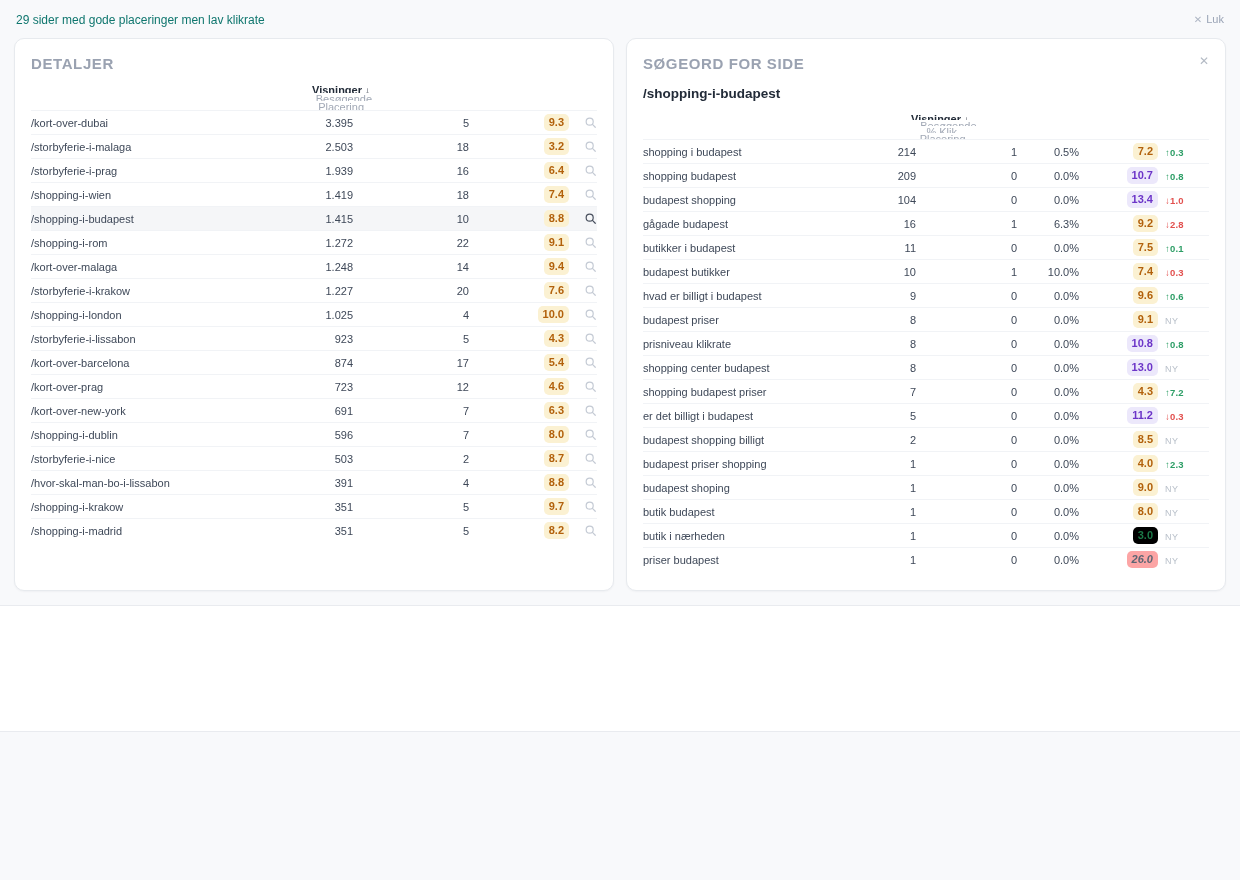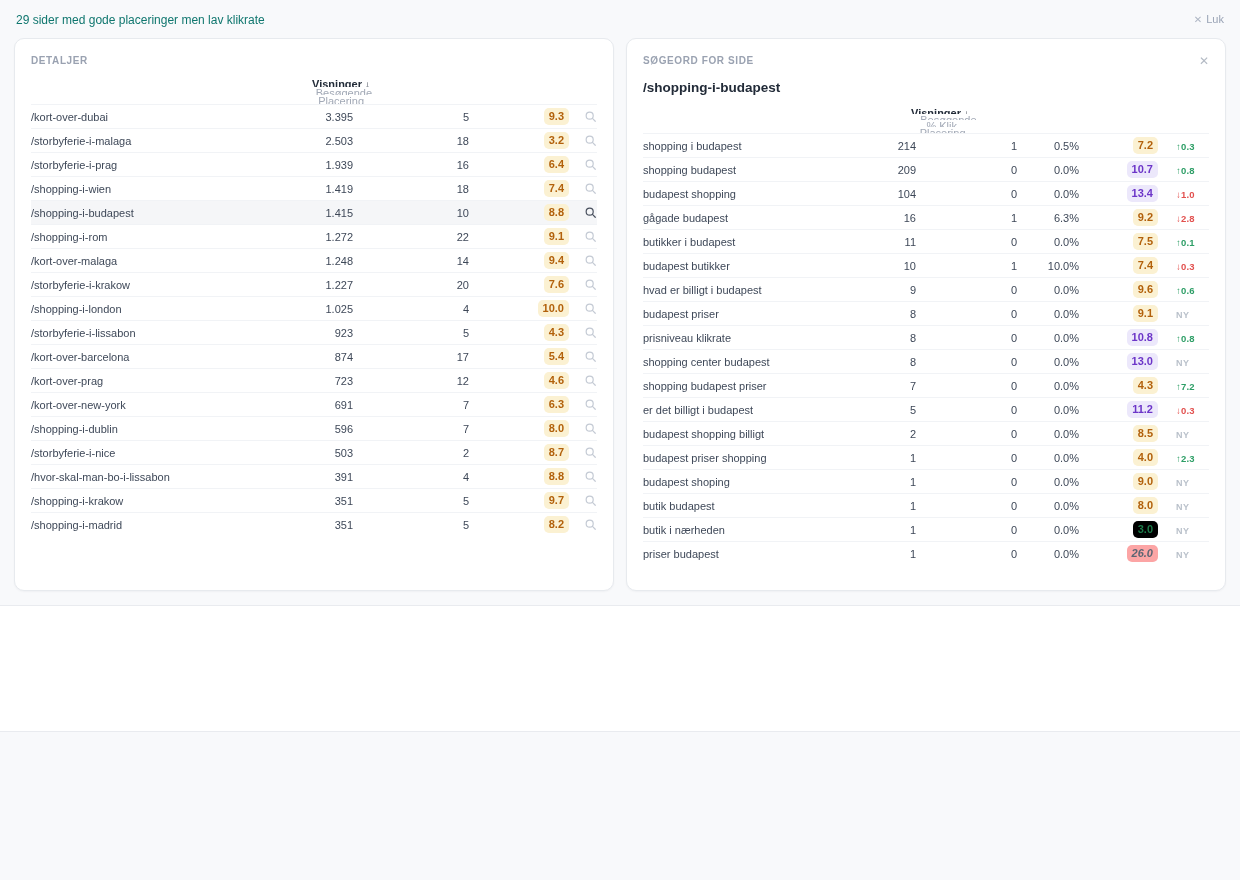--- a/index.html
+++ b/index.html
@@ -15,21 +15,21 @@
   .luk-btn { position:absolute; top:13px; right:16px; background:none; border:none;
     color:#9aa4b6; font-size:11px; font-family:inherit; display:flex; align-items:center;
     gap:4px; cursor:pointer; }
   .luk-btn .x { font-size:10px; color:#aeb6c4; }
 
   
   .cards { display:flex; gap:12px; margin:0 14px; }
   .card { flex:1; background:#fff; border:1px solid #e7eaee; border-radius:10px;
     box-shadow:0 1px 2px rgba(20,30,50,.04); height:553px; padding:16px; overflow:hidden; }
   .panel-label-row { display:flex; justify-content:space-between; align-items:flex-start; }
-  .panel-label { font-size:10px; font-weight:600; color:#9aa2b1; letter-spacing:.6px;
+  .panel-label { font-size:15px; font-weight:600; color:#9aa2b1; letter-spacing:.6px;
     text-transform:uppercase; margin-bottom:12px; }
   .panel-close { background:none; border:none; color:#b3bac4; font-size:12px;
     cursor:pointer; line-height:1; padding:0; }
   .kw-page-title { font-size:13.5px; font-weight:700; color:#222b38; margin:2px 0 12px 0; }
 
   
   .thead, .trow { display:flex; align-items:center; }
   .thead { height:26px; font-size:11px; color:#a2a9b6;flex-direction:column; }
   .th { white-space:nowrap; }
   .th-active { color:#222b38; font-weight:600; }
@@ -48,35 +48,35 @@
   .mag-btn { width:28px; background:none; border:none; display:flex; align-items:center;
     justify-content:flex-end; color:#c4cad4; cursor:pointer; padding:0; }
   .trow.selected .mag-btn { color:#49505e; }
 
   
   .c-kw   { flex:1; }
   .kc-vis { width:86px;  text-align:right; }
   .kc-bes { width:101px; text-align:right; }
   .kc-klik{ width:62px;  text-align:right; }
   .kc-plc { width:79px;  text-align:right; }
-  .kc-chg { width:51px;  text-align:left; padding-left:18px; }
+  .kc-chg { width:51px;  text-align:left; padding-left:7px; }
 
   
   .badge { display:inline-block; min-width:20px; padding:2px 5px; border-radius:5px;
     font-size:11px; font-weight:700; text-align:left; line-height:1.25; }
   .badge-yellow { background:#fbf1d2; color:#b2610b; }
   .badge-purple { background:#ece8fb; color:#6c35c8; }
   .badge-green  { background:#000000; color:#1b7a48; }
   .badge-gray   { background:#fca5a5; color:#5b6573;font-style:italic; }
 
   
   .chg { font-size:9.5px; font-weight:700; letter-spacing:.2px; }
   .chg-up { color:#2d9e66; }
   .chg-down { color:#e2504e; }
-  .chg-new { color:#b9c0ca; font-size:9px; font-weight:700; letter-spacing:.5px; }
+  .chg-new { color:#b9c0ca; font-size:9px; font-weight:400; letter-spacing:.5px; }
 
   
   .white-band { height:126px; background:#ffffff; border-bottom:1px solid #e9ebef; }
   .gray-band { flex:1; background:#f8f9fb; }
 </style>
 </head>
 <body>
 
 <div class="overlay">
   <div class="header">

